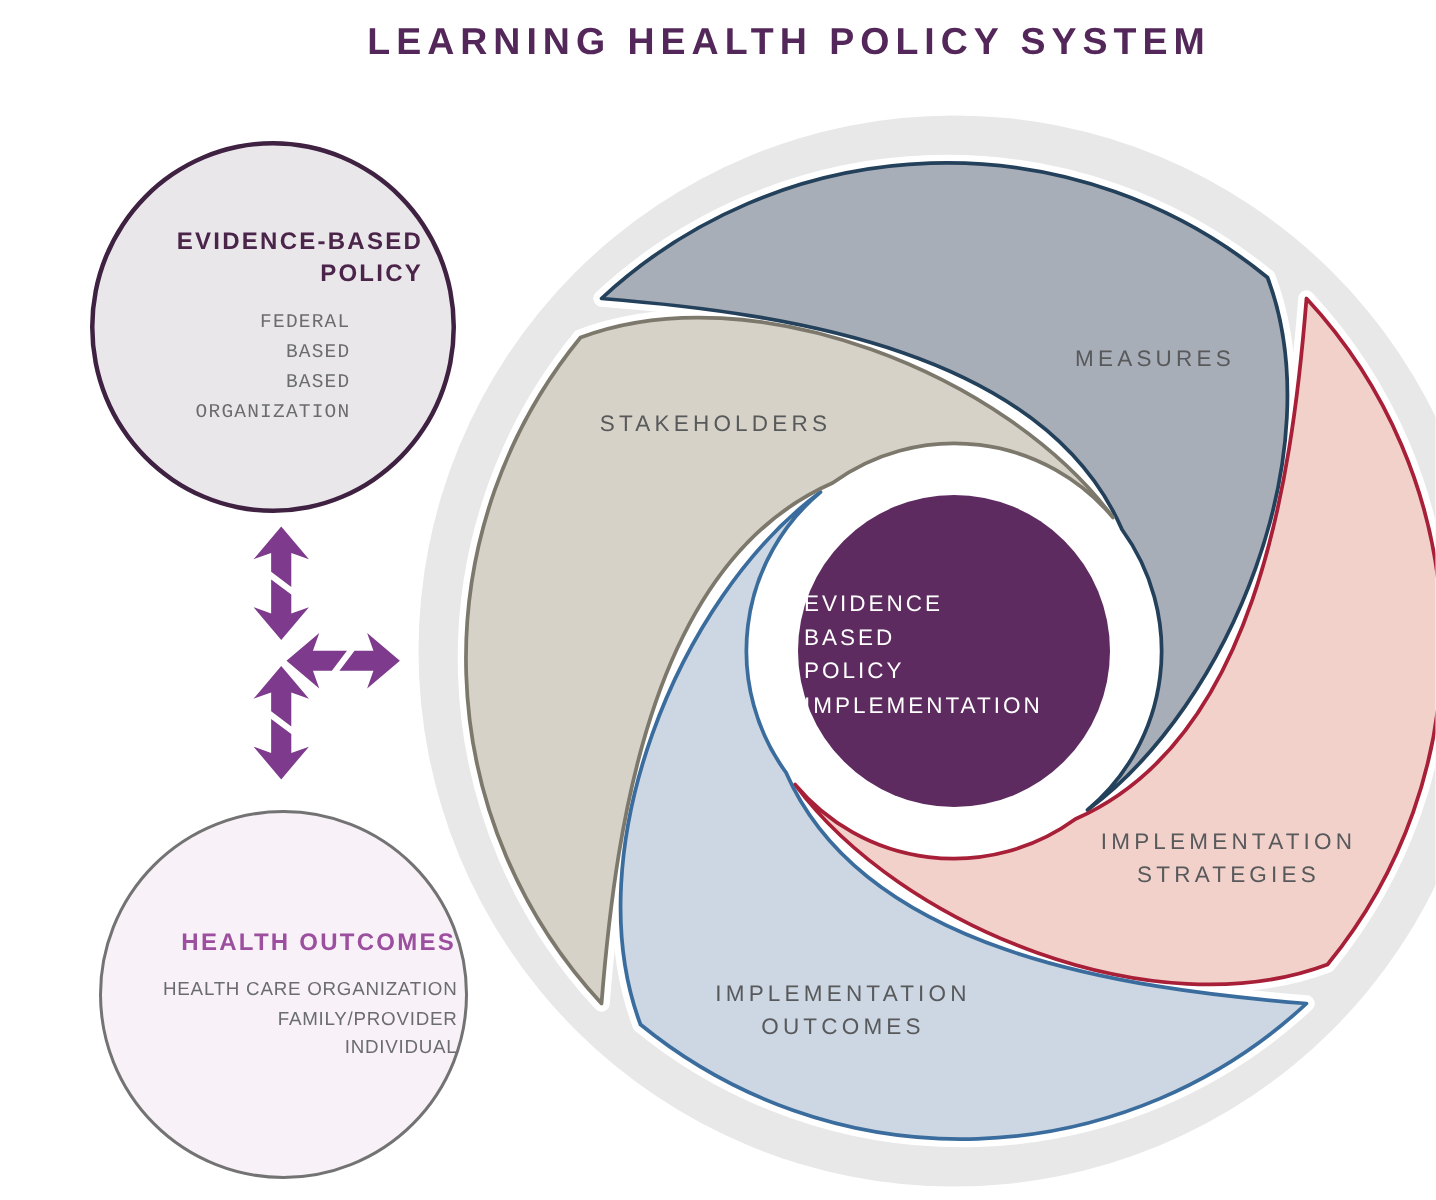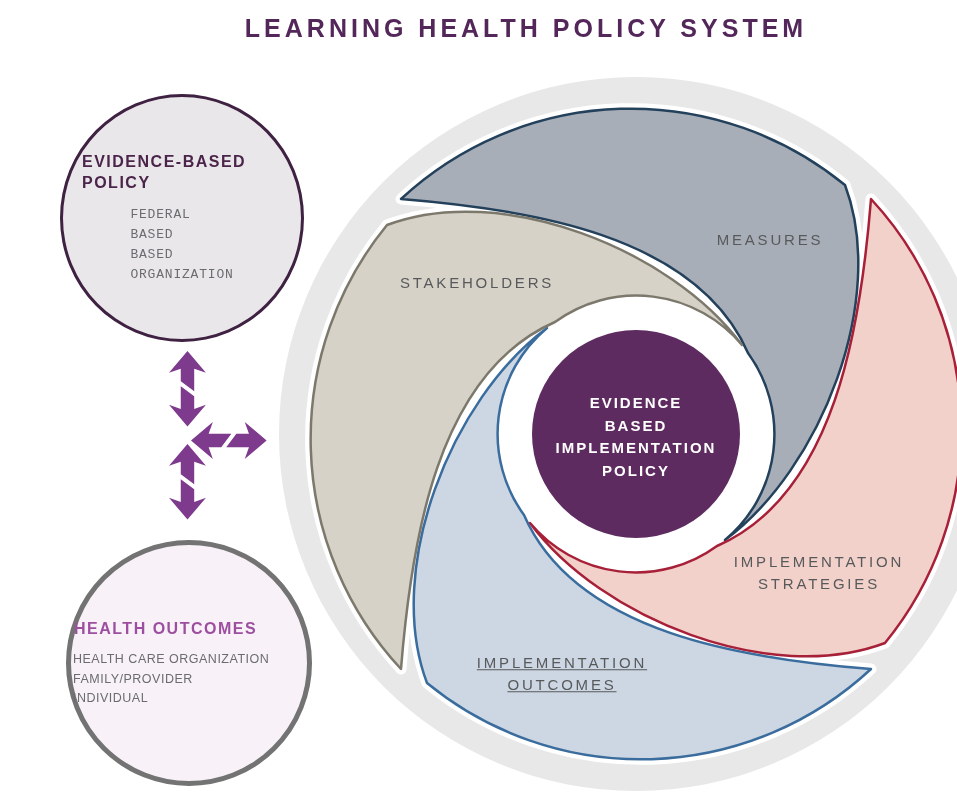--- a/index.html
+++ b/index.html
@@ -9,29 +9,29 @@
   }
   .title{
     position:absolute;top:14px;left:481px;transform:translateX(-50%);
     font-size:25px;font-weight:bold;letter-spacing:4px;color:#54275a;
     white-space:nowrap;
   }
   
   .side-circle{
     position:absolute;border-radius:50%;box-sizing:border-box;
     display:flex;flex-direction:column;align-items:center;justify-content:center;
-    text-align:left;
+    text-align:right;
   }
   .circle-evidence{
     left:15px;top:94px;width:244px;height:248px;
     background:#eae7eb;border:3px solid #3f2142;
   }
   .circle-outcomes{
     left:21px;top:540px;width:246px;height:246px;
-    background:#f8f1f8;border:5px solid #737373;
+    background:#f8f1f8;border:2px solid #737373;
   }
   .circle-heading{
     font-weight:bold;font-size:16px;letter-spacing:1.5px;line-height:1.35;
     width:200px;margin-bottom:11px;
   }
   .circle-evidence .circle-heading{color:#4a2549;}
   .circle-outcomes .circle-heading{color:#9c4f9f;width:230px;}
   .circle-items{list-style:none;margin:0;padding:0;color:#6b6c6f;}
   .circle-evidence .circle-items li{font-size:13px;letter-spacing:0.8px;line-height:1.55;font-family:Liberation Mono, monospace;}
   .circle-outcomes .circle-items li{font-size:12.5px;letter-spacing:0.5px;line-height:1.55;width:232px;}
@@ -40,24 +40,24 @@
   
   .pinwheel{position:absolute;left:224px;top:67px;}
   .blade-label{
     position:absolute;transform:translate(-50%,-50%);
     color:#58595b;font-size:15px;letter-spacing:2.8px;line-height:1.45;
     text-align:center;
   }
   .lbl-measures{left:725px;top:240px;white-space:nowrap;}
   .lbl-stakeholders{left:432px;top:283px;white-space:nowrap;}
   .lbl-strategies{left:774px;top:573px;width:210px;}
-  .lbl-outcomes{left:517px;top:674px;width:210px;text-decoration:underline;}
+  .lbl-outcomes{left:517px;top:674px;width:210px;}
   .center-label{
     position:absolute;left:591px;top:437px;transform:translate(-50%,-50%);
-    width:200px;text-align:center;color:#ffffff;font-weight:bold;
+    width:200px;color:#ffffff;font-weight:normal;
     font-size:15px;letter-spacing:2px;line-height:1.5;
   }
   .center-label span{display:block;}
 </style>
 </head>
 <body>
 
 <div class="canvas">
 
   <div class="title">LEARNING HEALTH POLICY SYSTEM</div>
@@ -126,17 +126,17 @@
   </svg>
 
   <div class="blade-label lbl-measures">MEASURES</div>
   <div class="blade-label lbl-stakeholders">STAKEHOLDERS</div>
   <div class="blade-label lbl-strategies">IMPLEMENTATION STRATEGIES</div>
   <div class="blade-label lbl-outcomes">IMPLEMENTATION OUTCOMES</div>
 
   <div class="center-label">
     <span>EVIDENCE</span>
     <span>BASED</span>
+    <span>POLICY</span>
     <span>IMPLEMENTATION</span>
-    <span>POLICY</span>
   </div>
 
 </div>
 
 </body></html>

